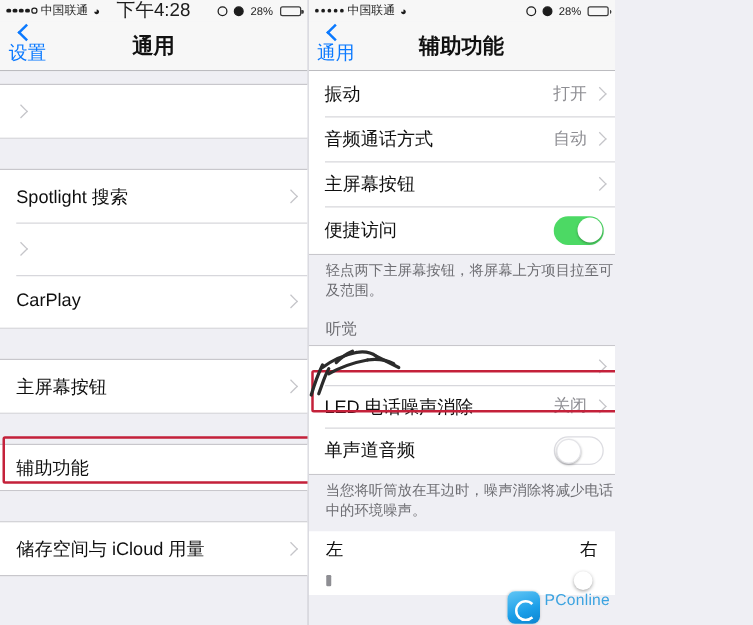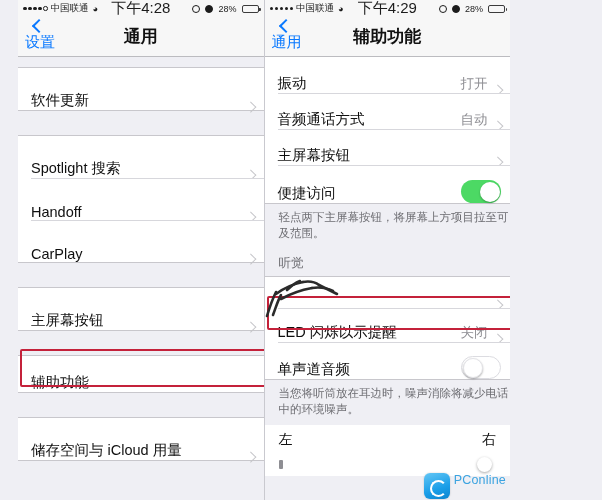--- a/index.html
+++ b/index.html
@@ -2,21 +2,21 @@
 <html><head>
 <meta charset="utf-8">
 <style>
   html,body{margin:0;padding:0;}
   body{
     width:602px;height:500px;
     background:#efeff4;
     font-family:"Liberation Sans","DejaVu Sans",sans-serif;
     overflow:hidden;
   }
-  .stage{position:relative;width:492px;height:500px;display:flex;margin-left:18px;}
+  .stage{position:relative;width:492px;height:500px;display:flex;}
   .phone{position:relative;width:301px;height:500px;background:#efeff4;overflow:hidden;}
   .phone.left{border-right:1px solid #c9c9cf;}
 
   
   .statusbar{
     height:17px;background:#f7f7f7;display:flex;align-items:center;
     font-size:9.5px;color:#1c1c1c;padding:0 5px;box-sizing:border-box;
     position:relative;
   }
   .sb-left{display:flex;align-items:center;gap:3px;}
@@ -59,21 +59,21 @@
   .nav-title{
     position:absolute;left:0;right:0;text-align:center;
     font-size:17px;font-weight:bold;color:#111;
   }
 
   
   .scroll{position:relative;height:443px;}
   .gap{background:#efeff4;}
   .group{background:#fff;border-top:1px solid #c8c7cc;border-bottom:1px solid #c8c7cc;}
   .row{
-    display:flex;align-items:flex-end;background:#fff;
+    display:flex;align-items:center;background:#fff;
     padding:0 9px 0 13px;box-sizing:border-box;position:relative;
     cursor:pointer;
   }
   .row + .row::before{
     content:"";position:absolute;left:13px;right:0;top:0;height:1px;background:#d7d7dc;
   }
   .row-label{font-size:14.5px;color:#0f0f0f;flex:1;white-space:nowrap;}
   .row-value{font-size:13.5px;color:#8e8e93;margin-right:6px;}
   .chev{
     width:6.5px;height:6.5px;border-top:1.6px solid #c5c5c9;border-right:1.6px solid #c5c5c9;
@@ -172,34 +172,32 @@
       </div>
       <div class="nav-title">通用</div>
     </div>
 
     <div class="scroll">
 
       <div class="gap" style="height:10px"></div>
 
       <div class="group">
         <div class="row" style="height:42px">
-          <span class="row-label">软件更新</span>
           <i class="chev"></i>
         </div>
       </div>
 
       <div class="gap" style="height:24px"></div>
 
       <div class="group">
         <div class="row" style="height:42px">
           <span class="row-label">Spotlight 搜索</span>
           <i class="chev"></i>
         </div>
         <div class="row" style="height:42px">
-          <span class="row-label">Handoff</span>
           <i class="chev"></i>
         </div>
         <div class="row" style="height:42px">
           <span class="row-label">CarPlay</span>
           <i class="chev"></i>
         </div>
       </div>
 
       <div class="gap" style="height:24px"></div>
 
@@ -241,21 +239,20 @@
         <span class="dots">
           <i class="dot"></i>
             <i class="dot"></i>
             <i class="dot"></i>
             <i class="dot"></i>
             <i class="dot"></i>
         </span>
         <span class="carrier">中国联通</span>
         <span class="wifi">◕</span>
       </div>
-      <div class="sb-center">下午4:29</div>
       <div class="sb-right">
         <span class="rot-icon"></span>
         <span class="alarm-icon"></span>
         <span class="batt-pct">28%</span>
         <span class="batt"><i class="batt-fill" style="width:28%"></i></span>
       </div>
     </div>
 
     <div class="navbar">
       <div class="nav-back">
@@ -293,21 +290,21 @@
       <div class="footnote">轻点两下主屏幕按钮，将屏幕上方项目拉至可及范围。</div>
 
       <div class="sect-header">听觉</div>
 
       <div class="group">
         <div class="row" style="height:31px">
           <span class="row-label"></span>
           <i class="chev"></i>
         </div>
         <div class="row" style="height:34px">
-          <span class="row-label">LED 闪烁以示提醒</span>
+          <span class="row-label">LED 电话噪声消除</span>
           <span class="row-value">关闭</span>
           <i class="chev"></i>
         </div>
         <div class="row" style="height:37px">
           <span class="row-label">单声道音频</span>
           <span class="switch off">
               <i class="knob"></i>
             </span>
         </div>
       </div>

